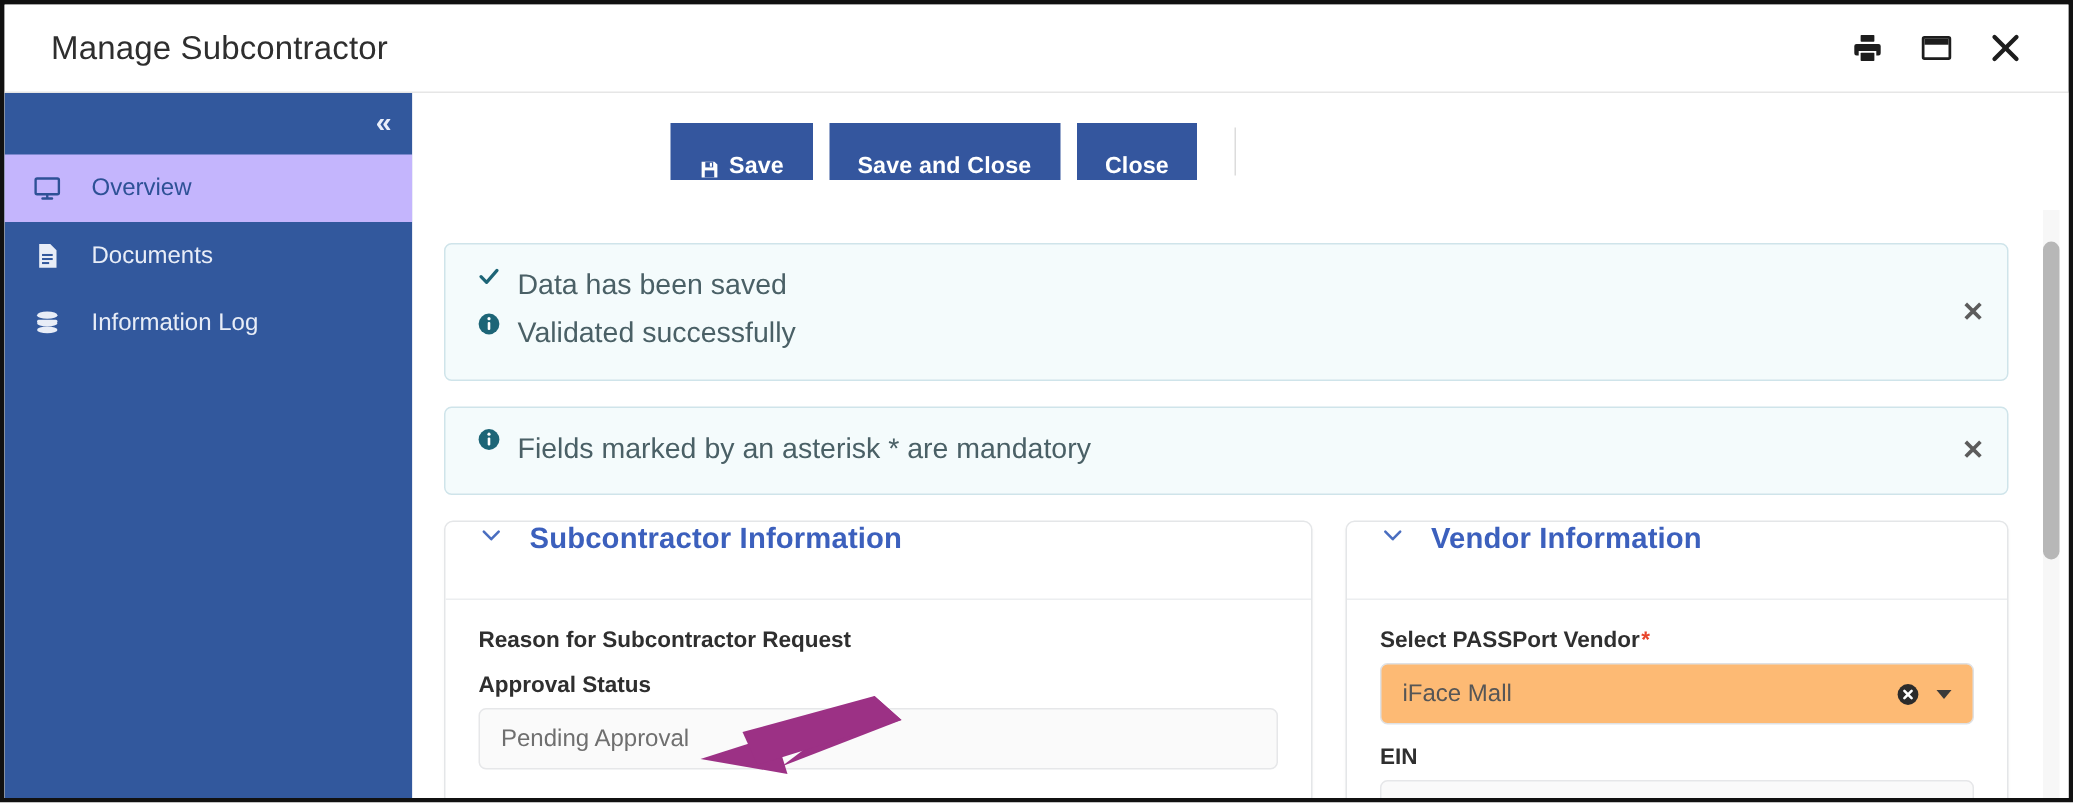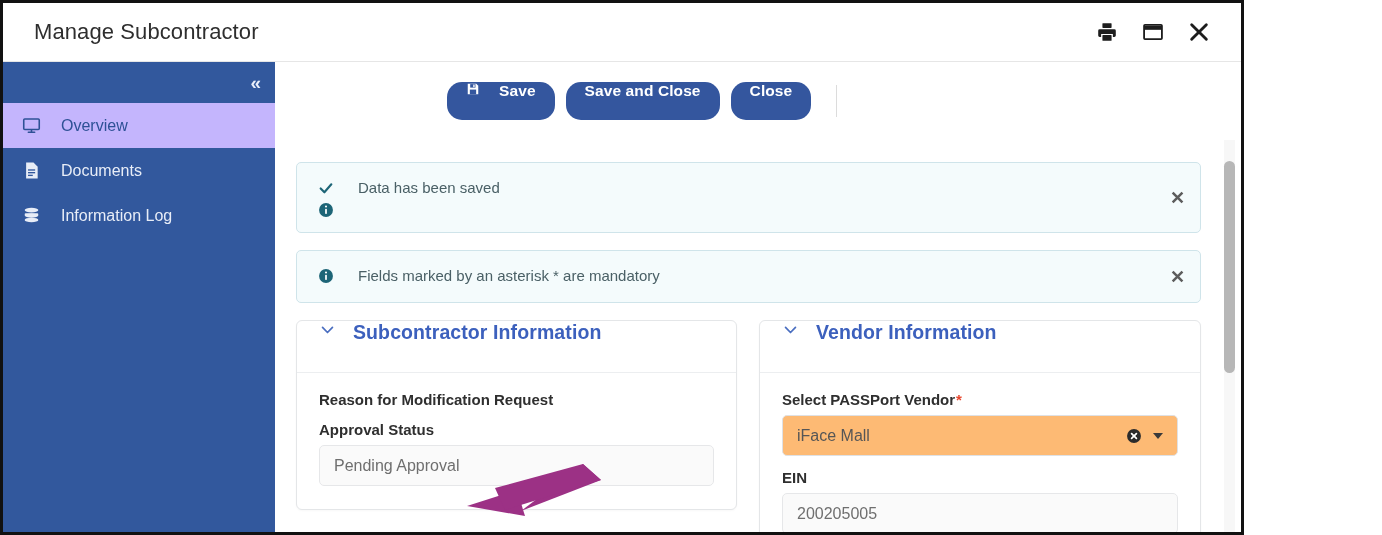--- a/index.html
+++ b/index.html
@@ -8,21 +8,21 @@
     background: #ffffff;
   }
   body {
     font-family: "Liberation Sans", sans-serif;
     -webkit-font-smoothing: antialiased;
   }
 
   
   .frame {
     position: relative;
-    width: 1244px;
+    width: 1382px;
     height: 535px;
     box-sizing: border-box;
     border: 3px solid #111111;
     background: #ffffff;
     overflow: hidden;
   }
 
   
   .titlebar {
     position: relative;
@@ -130,32 +130,32 @@
     height: 78px;
     flex: 0 0 78px;
     display: flex;
     align-items: center;
     padding-left: 172px;
     box-sizing: border-box;
     background: #ffffff;
   }
   .btn {
     border: none;
-    border-radius: 15px;
+    border-radius: 0;
     color: #ffffff;
     font-size: 15.5px;
     font-weight: bold;
     font-family: "Liberation Sans", sans-serif;
     cursor: pointer;
     height: 38px;
     padding: 0 19px;
     display: inline-flex;
-    align-items: flex-start;
+    align-items: flex-end;
     justify-content: center;
-    gap: 19px;
+    gap: 6px;
     white-space: nowrap;
     letter-spacing: .1px;
   }
   .btn-primary { background: #34569e; }
   .btn-danger  { background: #f23c1f; padding: 0 24px; }
   .btn + .btn { margin-left: 11px; }
   .toolbar-divider {
     width: 1px;
     height: 32px;
     background: #dcdcdc;
@@ -177,25 +177,24 @@
     box-sizing: border-box;
     border: 1px solid #cfe4ea;
     background: #f4fbfc;
     border-radius: 5px;
     padding: 13px 18px 14px 18px;
     margin-bottom: 17px;
     position: relative;
   }
   .alert-line {
     display: flex;
-    align-items: center;
+    align-items: flex-start;
     color: #4a6066;
-    font-size: 15px;
+    font-size: 19px;
     line-height: 1.6;
-    gap: 13px;
   }
   .alert-line + .alert-line { margin-top: 2px; }
   .alert-line .ic {
     width: 22px;
     flex: 0 0 22px;
     display: flex;
     align-items: center;
     justify-content: center;
     margin-right: 8px;
   }
@@ -434,20 +433,21 @@
             <span>Data has been saved</span>
           </div>
           <div class="alert-line">
             <span class="ic">
               <svg width="16" height="16" viewBox="0 0 24 24">
                 <circle cx="12" cy="12" r="10.4" fill="#1d6577"></circle>
                 <rect x="10.7" y="10" width="2.6" height="8" rx="1.1" fill="#ffffff"></rect>
                 <circle cx="12" cy="6.7" r="1.6" fill="#ffffff"></circle>
               </svg>
             </span>
+            <span>Validated successfully</span>
           </div>
           <span class="alert-close">✕</span>
         </div>
 
         <div class="alert">
           <div class="alert-line">
             <span class="ic">
               <svg width="16" height="16" viewBox="0 0 24 24">
                 <circle cx="12" cy="12" r="10.4" fill="#1d6577"></circle>
                 <rect x="10.7" y="10" width="2.6" height="8" rx="1.1" fill="#ffffff"></rect>
@@ -465,21 +465,21 @@
             <div class="panel-head">
               <span class="panel-chevron">
                 <svg width="17" height="17" viewBox="0 0 24 24" fill="none" stroke="#4a6ec0" stroke-width="2.4" stroke-linecap="round" stroke-linejoin="round">
                   <polyline points="5,9 12,16.2 19,9"></polyline>
                 </svg>
               </span>
               <span class="panel-title">Subcontractor Information</span>
             </div>
             <div class="panel-body">
               <div class="field">
-                <span class="field-label">Reason for Modification Request</span>
+                <span class="field-label">Reason for Subcontractor Request</span>
               </div>
               <div class="field">
                 <span class="field-label">Approval Status</span>
                 <div class="field-input">
                   <span>Pending Approval</span>
                 </div>
               </div>
             </div>
           </div>
 

